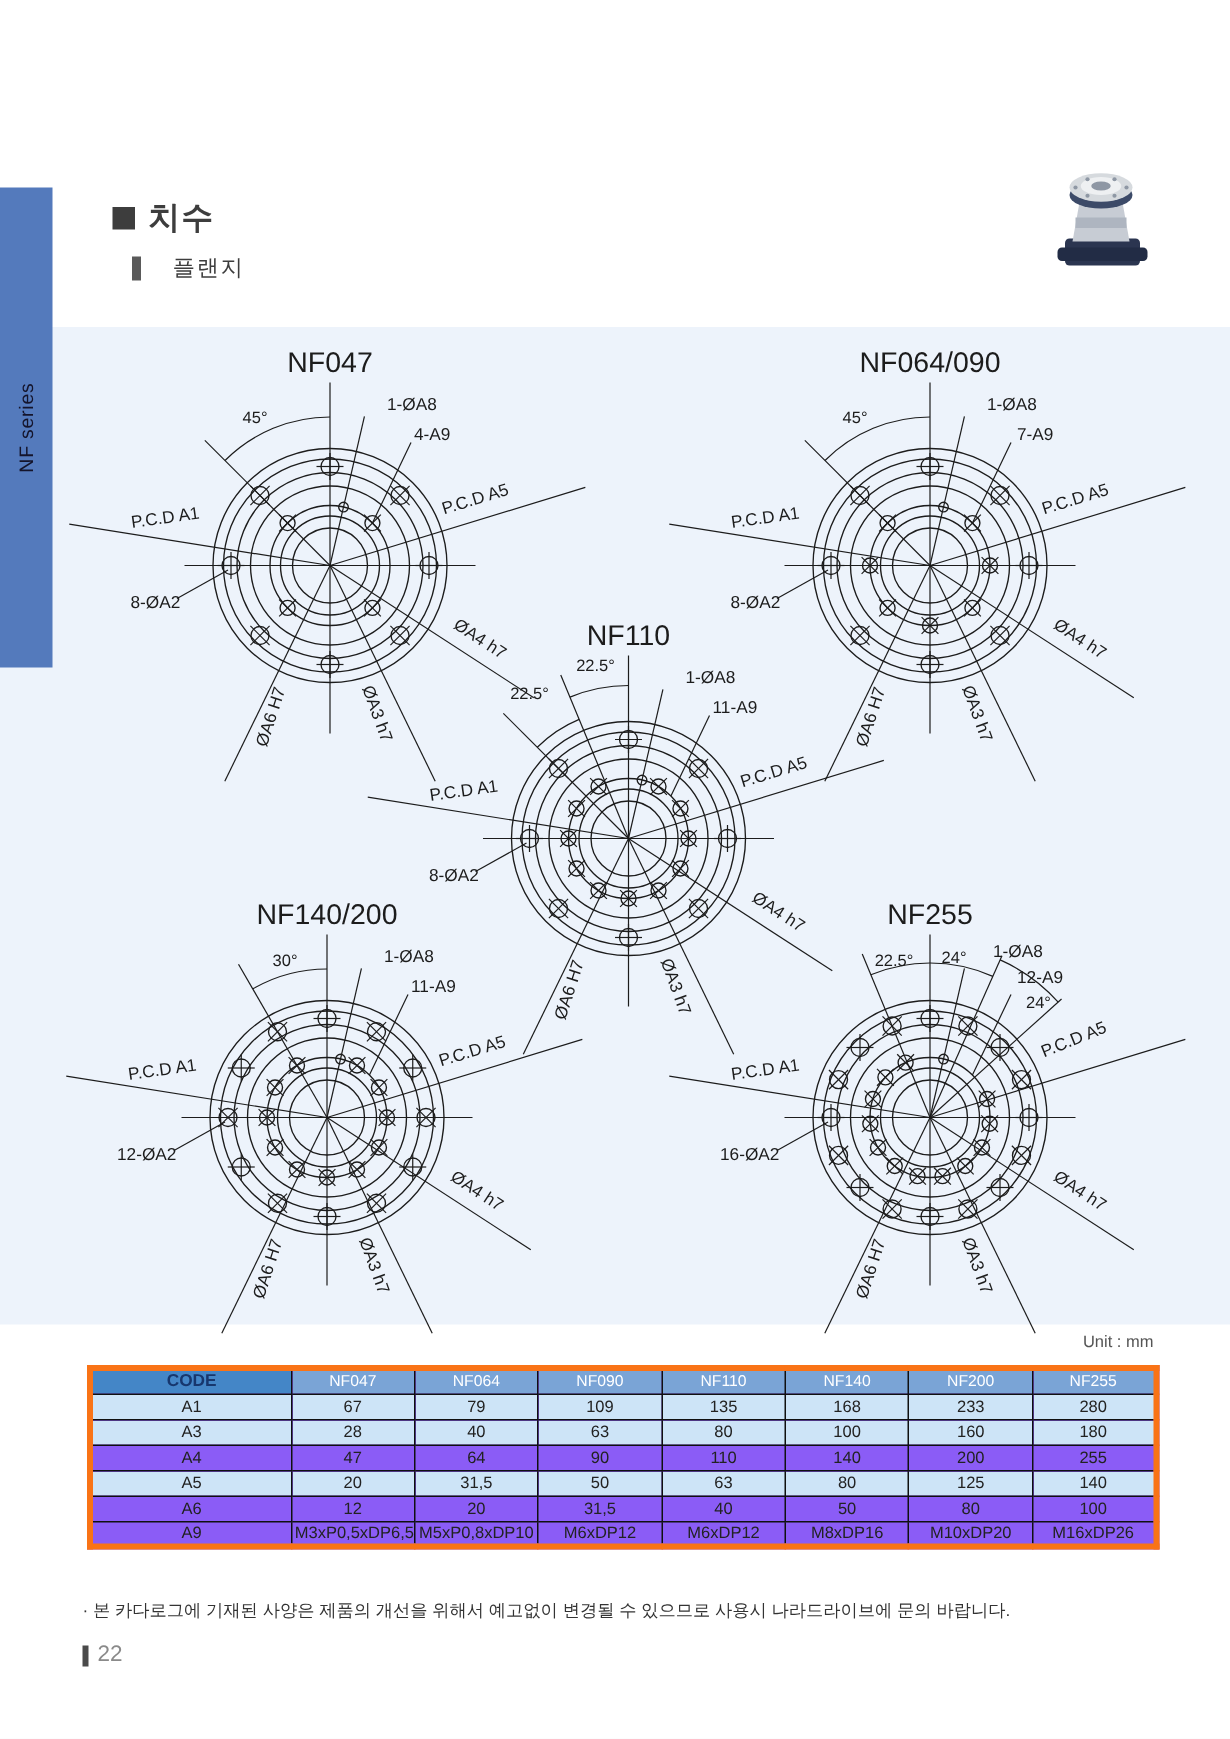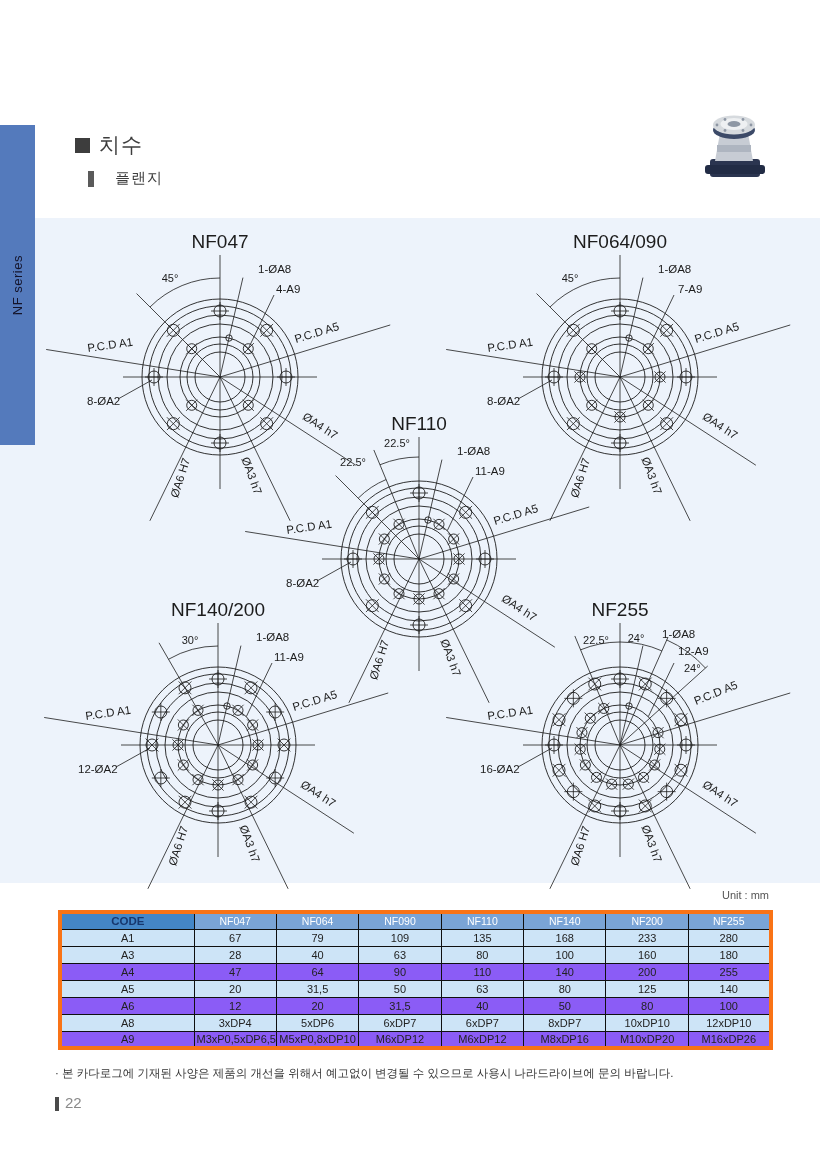--- a/index.html
+++ b/index.html
@@ -5,21 +5,21 @@
   *{margin:0;padding:0;box-sizing:border-box}
   html,body{background:#fff}
   body{width:820px;height:1159px;position:relative;font-family:"Liberation Sans",sans-serif}
   .page{position:absolute;inset:0;width:820px;height:1159px;overflow:hidden;background:#fff}
   .panel{position:absolute;left:0;top:218px;width:820px;height:665px;background:var(--panel,#edf3fb)}
   .sidebar{position:absolute;left:0;top:125px;width:35px;height:320px;background:var(--sidebar,#547abc);
            display:flex;align-items:center;justify-content:center;z-index:3}
   .sidebar .vtxt{writing-mode:vertical-rl;transform:rotate(180deg);font-size:13px;color:#14142b;letter-spacing:.5px}
   .heading{position:absolute;left:75px;top:131px;display:flex;align-items:center;gap:9px;z-index:4}
   .heading .sq{width:15px;height:15px;background:#3d3d3d}
-  .heading .txt{font-size:21px;font-weight:normal;color:#3d3d3d;letter-spacing:1px}
+  .heading .txt{font-size:21px;font-weight:bold;color:#3d3d3d;letter-spacing:1px}
   .subheading{position:absolute;left:88px;top:169px;display:flex;align-items:center;gap:21px;z-index:4}
   .subheading .bar{width:6px;height:16px;background:#5a5a5a}
   .subheading .txt{font-size:15px;color:#3d3d3d;letter-spacing:1px}
   .photo{position:absolute;left:690px;top:103px;z-index:4}
   .diagram{position:absolute;z-index:2;pointer-events:none}
   .diagram .c{fill:none;stroke:#1c1c1c;stroke-width:.9}
   .diagram .ln{fill:none;stroke:#1c1c1c;stroke-width:.8}
   .diagram text{fill:#1c1c1c;font-family:"Liberation Sans",sans-serif}
   .unit{position:absolute;top:889px;right:51px;font-size:11px;color:#555;z-index:4}
   table.spec{position:absolute;left:58px;top:910px;width:711px;border-collapse:collapse;table-layout:fixed;
@@ -614,30 +614,20 @@
         <tr class="">
           <td>A6</td>
           <td>12</td>
           <td>20</td>
           <td>31,5</td>
           <td>40</td>
           <td>50</td>
           <td>80</td>
           <td>100</td>
         </tr>
-        <tr class="alt">
-          <td>A8</td>
-          <td>3xDP4</td>
-          <td>5xDP6</td>
-          <td>6xDP7</td>
-          <td>6xDP7</td>
-          <td>8xDP7</td>
-          <td>10xDP10</td>
-          <td>12xDP10</td>
-        </tr>
         <tr class="">
           <td>A9</td>
           <td>M3xP0,5xDP6,5</td>
           <td>M5xP0,8xDP10</td>
           <td>M6xDP12</td>
           <td>M6xDP12</td>
           <td>M8xDP16</td>
           <td>M10xDP20</td>
           <td>M16xDP26</td>
         </tr>

